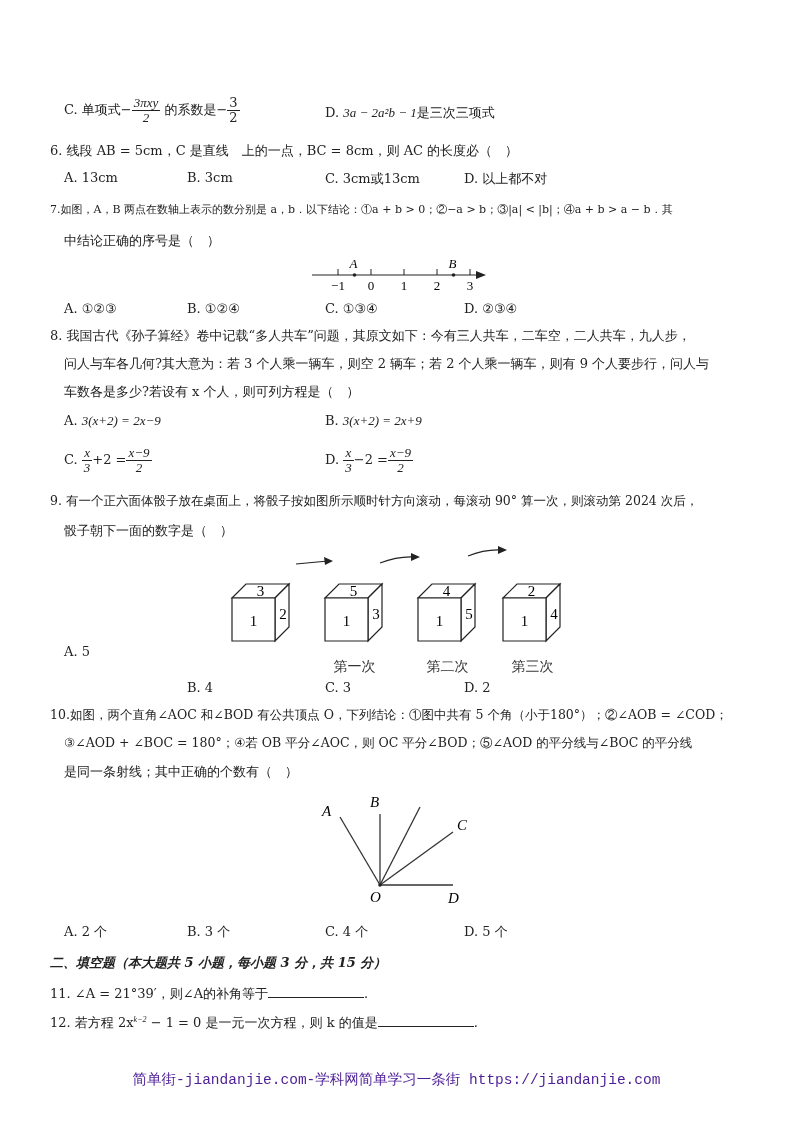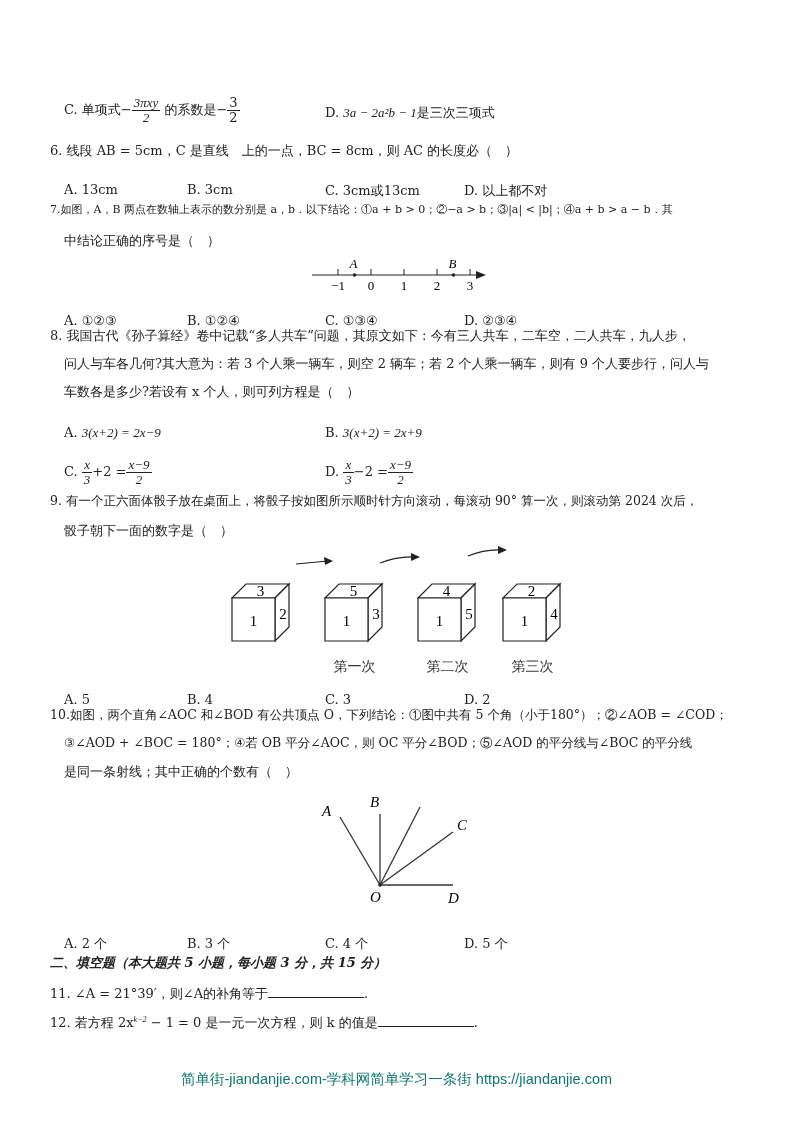--- a/index.html
+++ b/index.html
@@ -3,26 +3,26 @@
 <meta charset="utf-8">
 <style>
   html, body { margin: 0; padding: 0; background: #ffffff; }
   body { width: 793px; height: 1122px; position: relative; overflow: hidden;
          font-family: "DejaVu Serif", "Liberation Serif", serif; color: #222; font-size: 13px; }
   .abs { position: absolute; white-space: nowrap; }
   .m { font-family: "Liberation Serif", serif; font-style: italic; }
   .frac { display: inline-block; vertical-align: middle; text-align: center; line-height: 1.05; }
   .frac .num { display: block; border-bottom: 1px solid #222; padding: 0 2px; }
   .frac .den { display: block; padding: 0 2px; }
-  .opt { position: absolute; white-space: nowrap; font-size: 13px; margin-top: 12px; }
+  .opt { position: absolute; white-space: nowrap; font-size: 13px; }
   .q { position: absolute; white-space: nowrap; font-size: 13px; }
   .bold { font-weight: bold; }
   .blank { display: inline-block; border-bottom: 1px solid #222; width: 96px; height: 12px; vertical-align: baseline; }
   .footer { position: absolute; left: 0; width: 793px; top: 1070px; text-align: center;
-            font-family: Liberation Sans, sans-serif; font-size: 14.5px; color: #0f766e; }
+            font-family: Liberation Mono, monospace; font-size: 14.5px; color: #4c1d95; }
   svg text { font-family: "Liberation Serif", serif; }
 </style>
 </head>
 <body>
 
 <div class="q" style="left:64px; top:96px;">
   <span>C.</span>
   <span>单项式</span><span>−</span><span class="frac m"><span class="num">3πxy</span><span class="den">2</span></span>
   <span>的系数是</span><span>−</span><span class="frac"><span class="num">3</span><span class="den">2</span></span>
 </div>
@@ -133,21 +133,21 @@
         <polygon points="326,58 340,44 340,87 326,101" fill="#fff" stroke="#222" stroke-width="1.2"></polygon>
         <polygon points="283,58 326,58 326,101 283,101" fill="#fff" stroke="#222" stroke-width="1.2"></polygon>
         <text x="311.5" y="56" text-anchor="middle" font-size="15">2</text>
         <text x="304.5" y="85.5" text-anchor="middle" font-size="15">1</text>
         <text x="334" y="78.5" text-anchor="middle" font-size="15">4</text>
         <text x="312.5" y="131" text-anchor="middle" font-size="14" style="font-family:&quot;DejaVu Serif&quot;, serif;" fill="#333">第三次</text>
       </g>
     </g>
 </svg>
 
-<div class="opt" style="left:64px; top:680px;"><span>A.</span> <span>5</span></div>
+<div class="opt" style="left:64px; top:644px;"><span>A.</span> <span>5</span></div>
 <div class="opt" style="left:187px; top:680px;"><span>B.</span> <span>4</span></div>
 <div class="opt" style="left:325px; top:680px;"><span>C.</span> <span>3</span></div>
 <div class="opt" style="left:464px; top:680px;"><span>D.</span> <span>2</span></div>
 
 <div class="q" style="left:50px; top:707px; font-size:12.5px;text-align:center;"><span>10.</span><span>如图，两个直角∠AOC 和∠BOD 有公共顶点 O，下列结论：①图中共有 5 个角（小于180°）；②∠AOB = ∠COD；</span></div>
 <div class="q" style="left:64px; top:735px; font-size:12.5px;">③∠AOD + ∠BOC = 180°；④若 OB 平分∠AOC，则 OC 平分∠BOD；⑤∠AOD 的平分线与∠BOC 的平分线</div>
 <div class="q" style="left:64px; top:763px;">是同一条射线；其中正确的个数有（　）</div>
 
 <svg class="abs" style="left:300px; top:790px;" width="180" height="125">
   <g stroke="#333" stroke-width="1.3">

